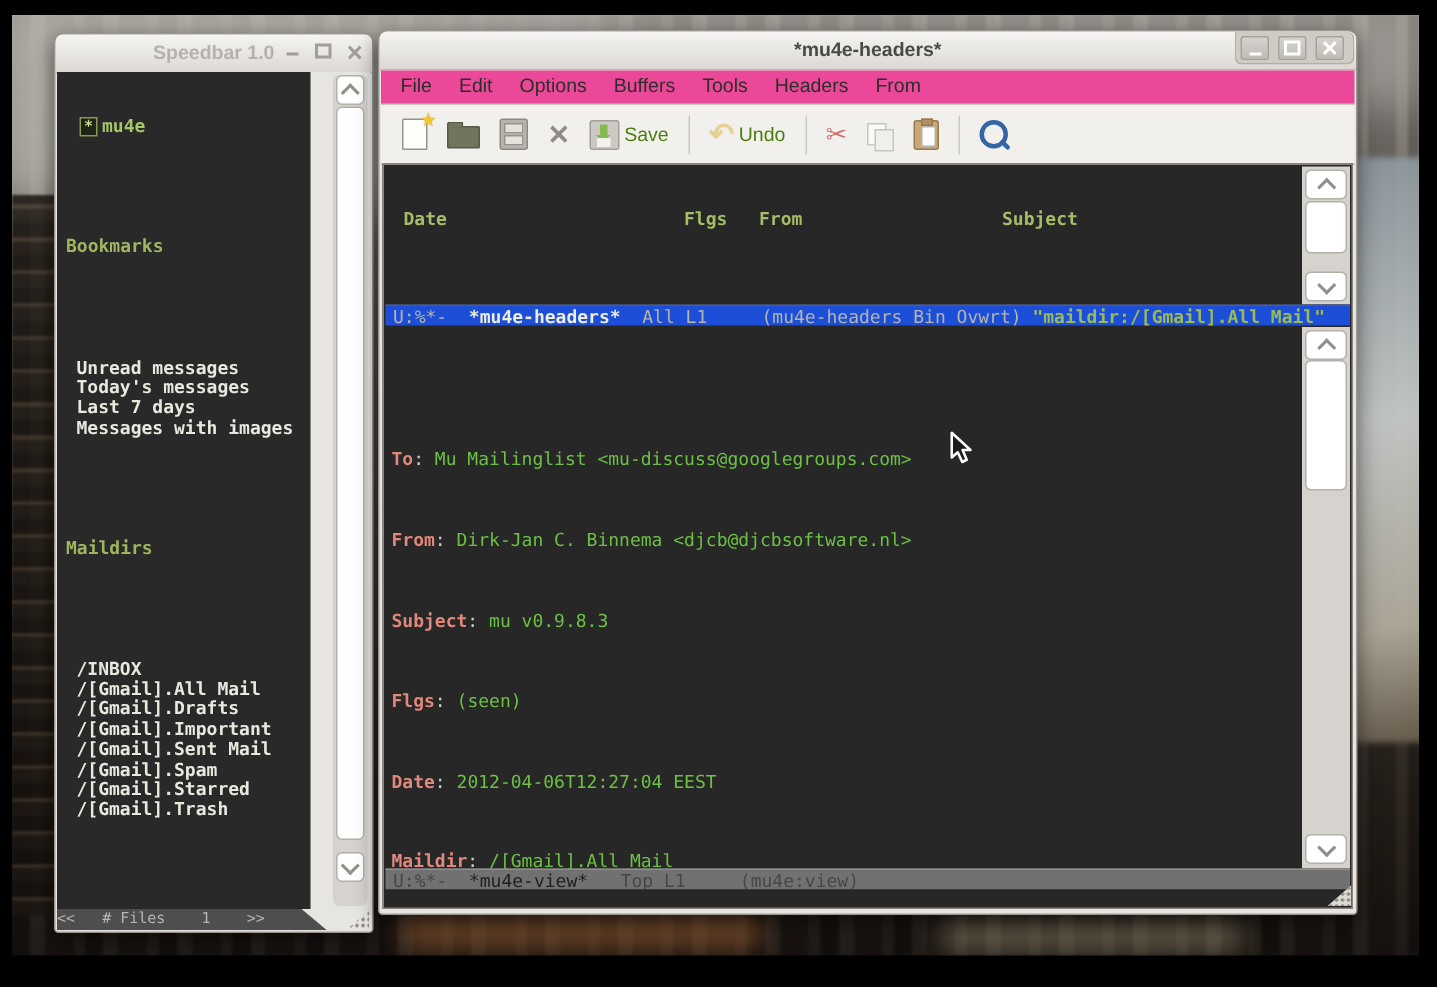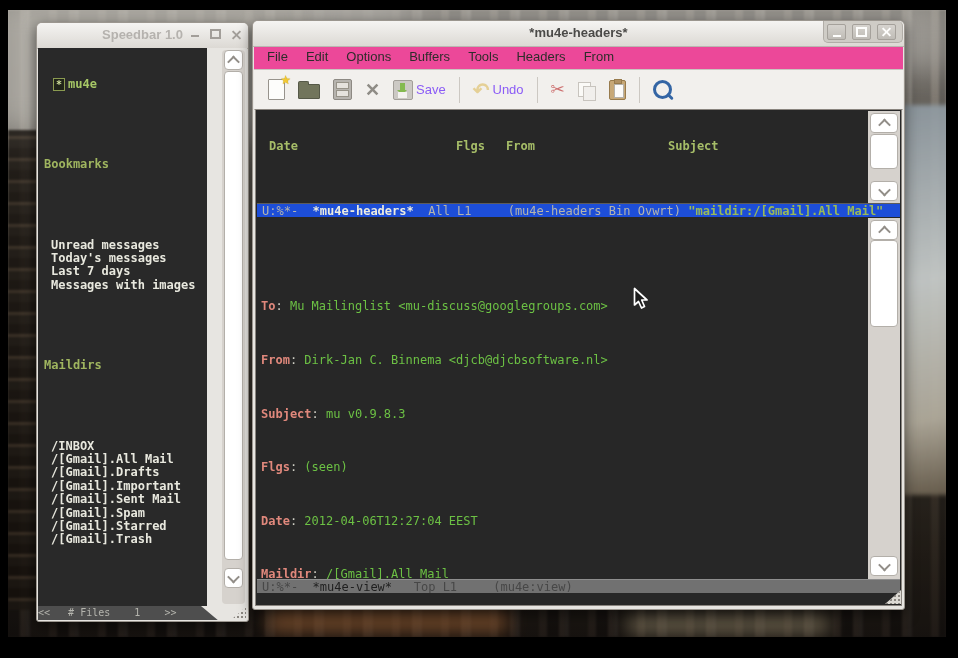--- a/index.html
+++ b/index.html
@@ -83,21 +83,21 @@
         display:flex;align-items:center;justify-content:flex-end;gap:6px;padding-right:6px;box-sizing:border-box;}
   .tbtn{width:17px;height:14px;border:1px solid #a5a19b;border-radius:2px;color:#fdfdfc;
         background:linear-gradient(#d6d3ce,#bfbcb6);display:flex;align-items:center;justify-content:center;}
   .menubar{position:absolute;left:1px;right:1px;top:26px;height:22px;background:#ec4899;
         border-bottom:1px solid #c9c5c0;display:flex;align-items:flex-start;padding-left:4px;}
   .menu-item{font-size:13px;color:#2e2d2b;padding:2px 9px;}
   .toolbar{position:absolute;left:1px;right:1px;top:49px;height:39px;background:#f2f0ed;
         border-bottom:1px solid #b7b3ad;display:flex;align-items:center;gap:13px;padding-left:14px;}
   .tb-sep{width:1px;height:26px;background:#ccc8c2;}
   .tb-btn{display:flex;align-items:center;gap:3px;}
-  .tb-label{font-size:13px;color:#8b5cf6;}
+  .tb-label{font-size:13px;color:#4d7c0f;}
   .ic-page{position:relative;width:15px;height:19px;background:#fdfdfb;border:1px solid #97938c;border-radius:1px;}
   .ic-star{position:absolute;top:-7px;right:-7px;font-size:12px;color:#f2c832;text-shadow:0 0 1px #a88a10;}
   .ic-folder{position:relative;width:20px;height:13px;background:#72755c;border:1px solid #565948;border-radius:1px;margin-top:4px;}
   .ic-folder::before{content:"";position:absolute;left:-1px;top:-4px;width:9px;height:3px;background:#72755c;
         border:1px solid #565948;border-bottom:none;border-radius:2px 2px 0 0;}
   .ic-cab{position:relative;width:17px;height:19px;background:#b6b3ae;border:1px solid #8d8983;border-radius:2px;}
   .ic-cab i{position:absolute;left:2px;width:11px;height:5px;background:#e5e2dd;border:1px solid #979389;}
   .ic-cab i:first-child{top:2px;} .ic-cab i:last-child{top:10px;}
   .ic-x{font-size:18px;font-weight:bold;color:#8f8c86;line-height:18px;}
   .ic-save{position:relative;width:18px;height:18px;background:#ccc9c4;border:1px solid #a29e98;border-radius:2px;}

